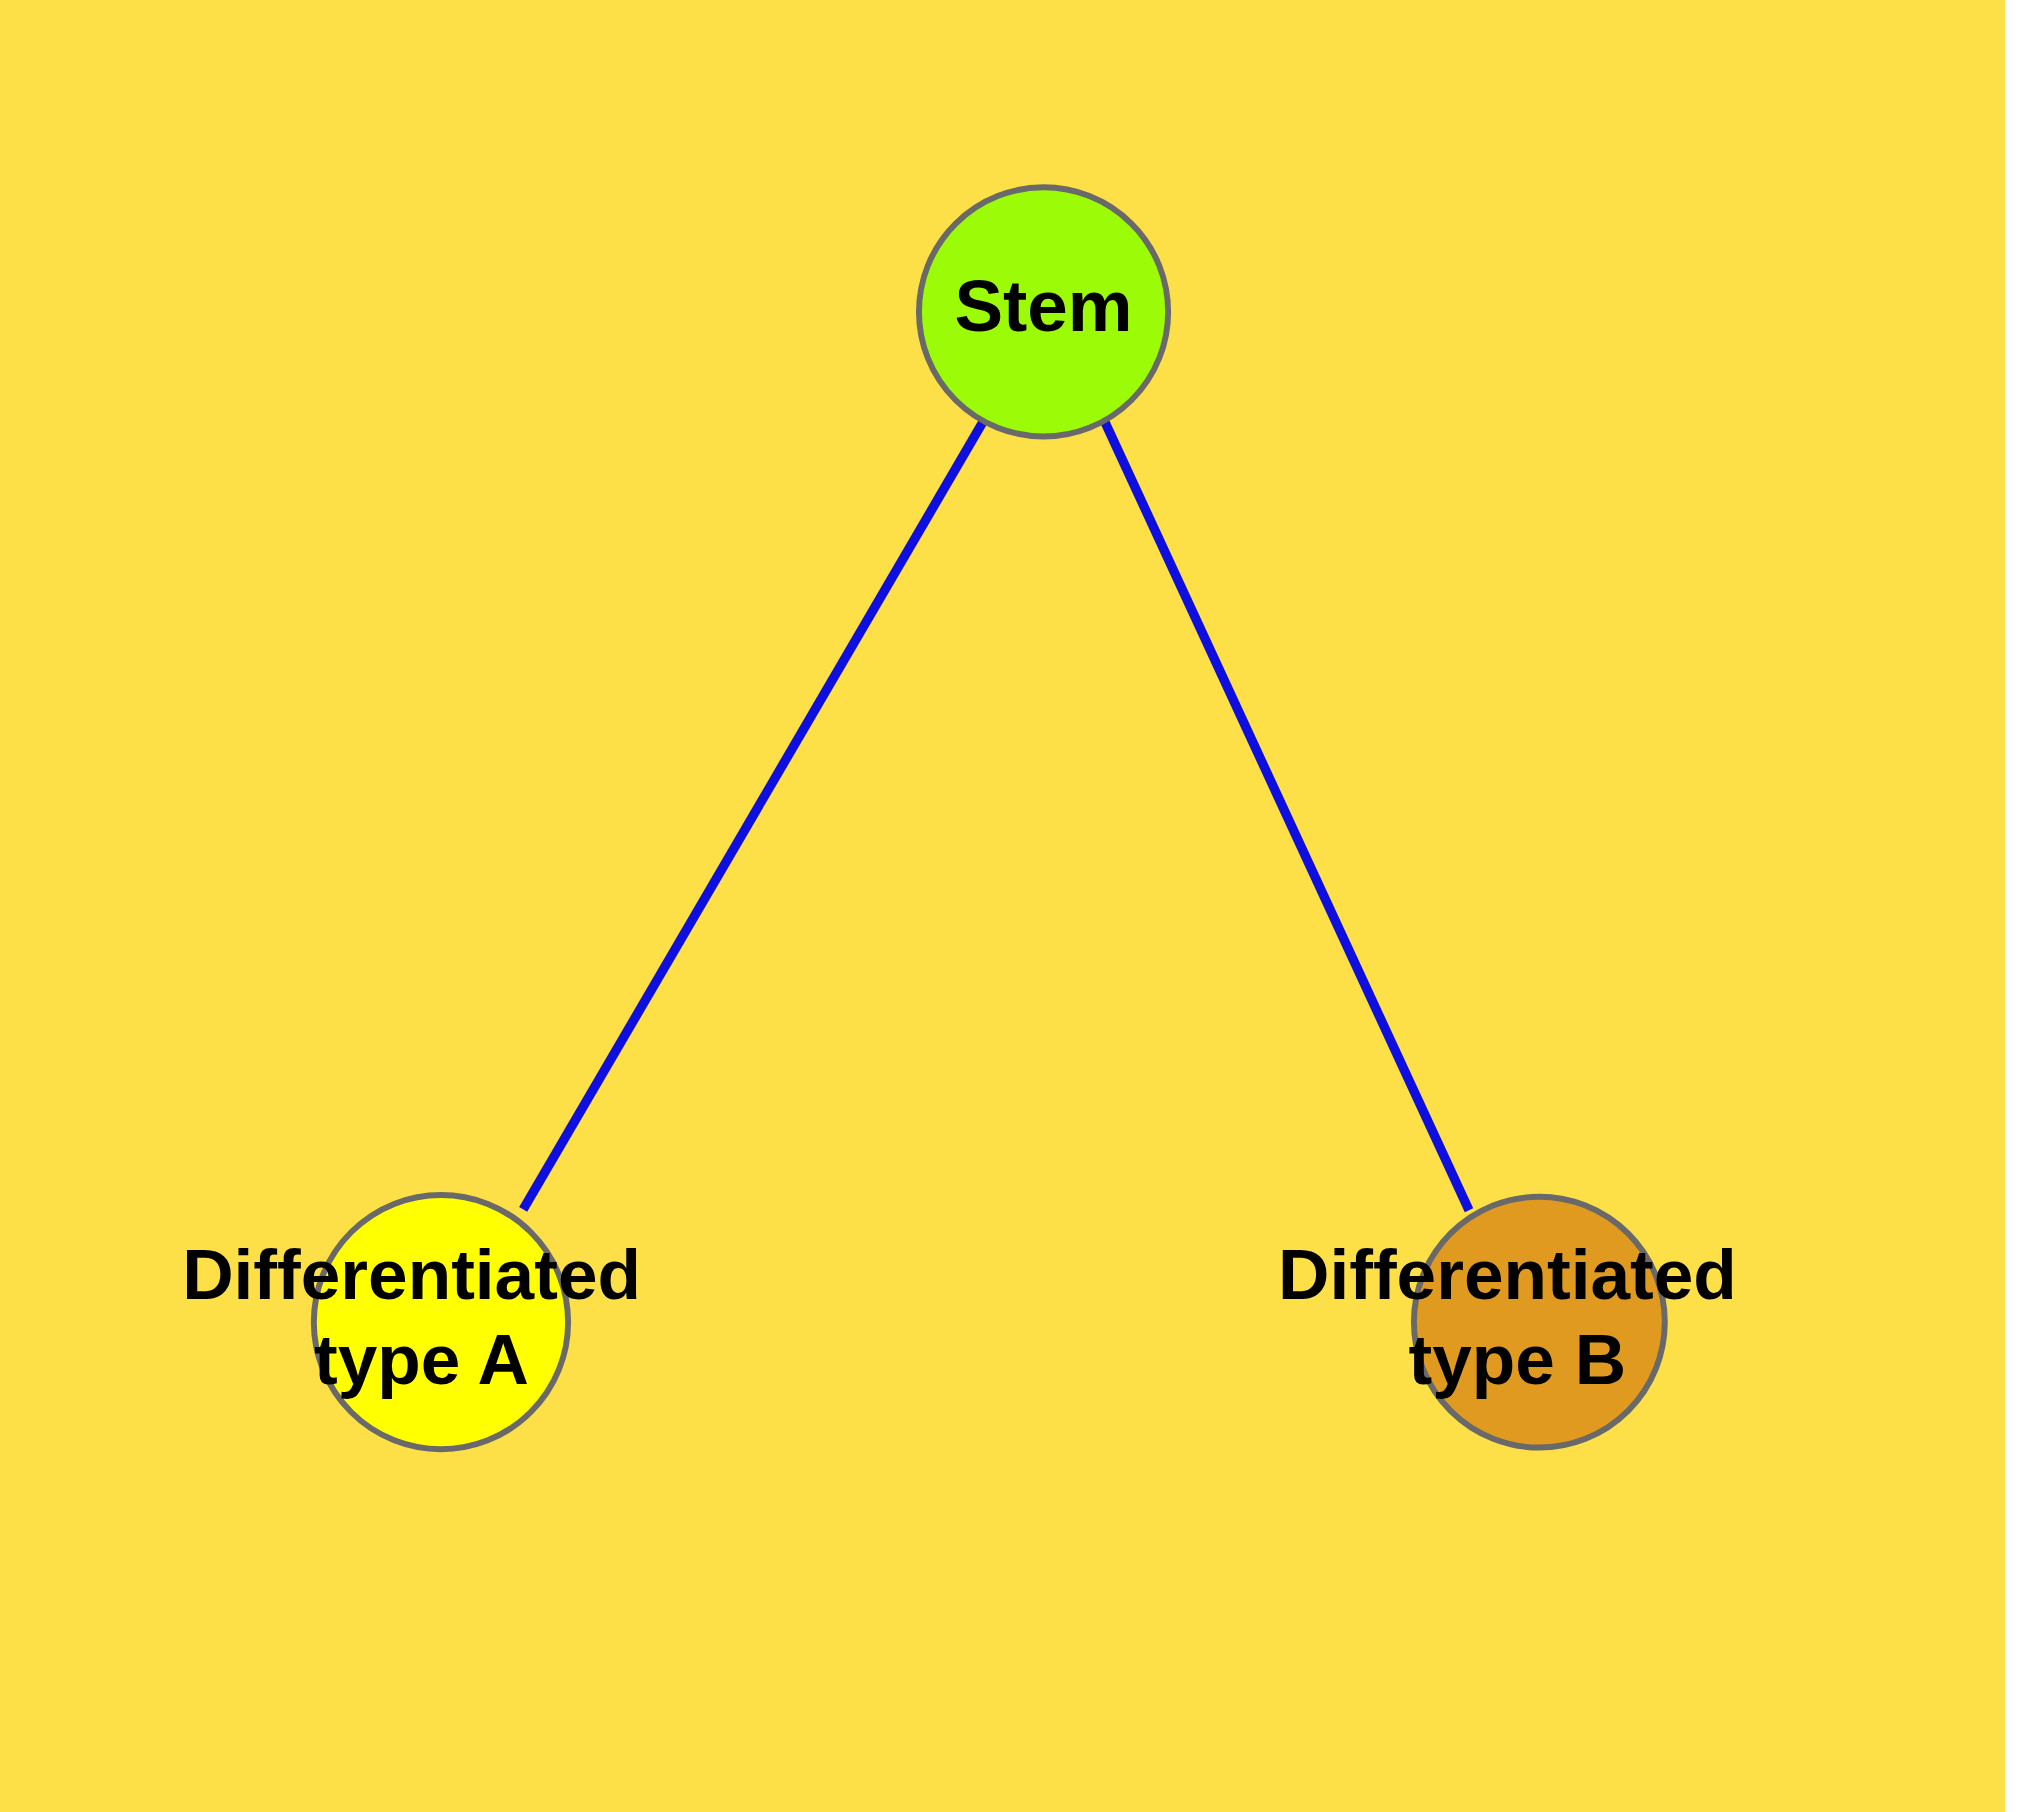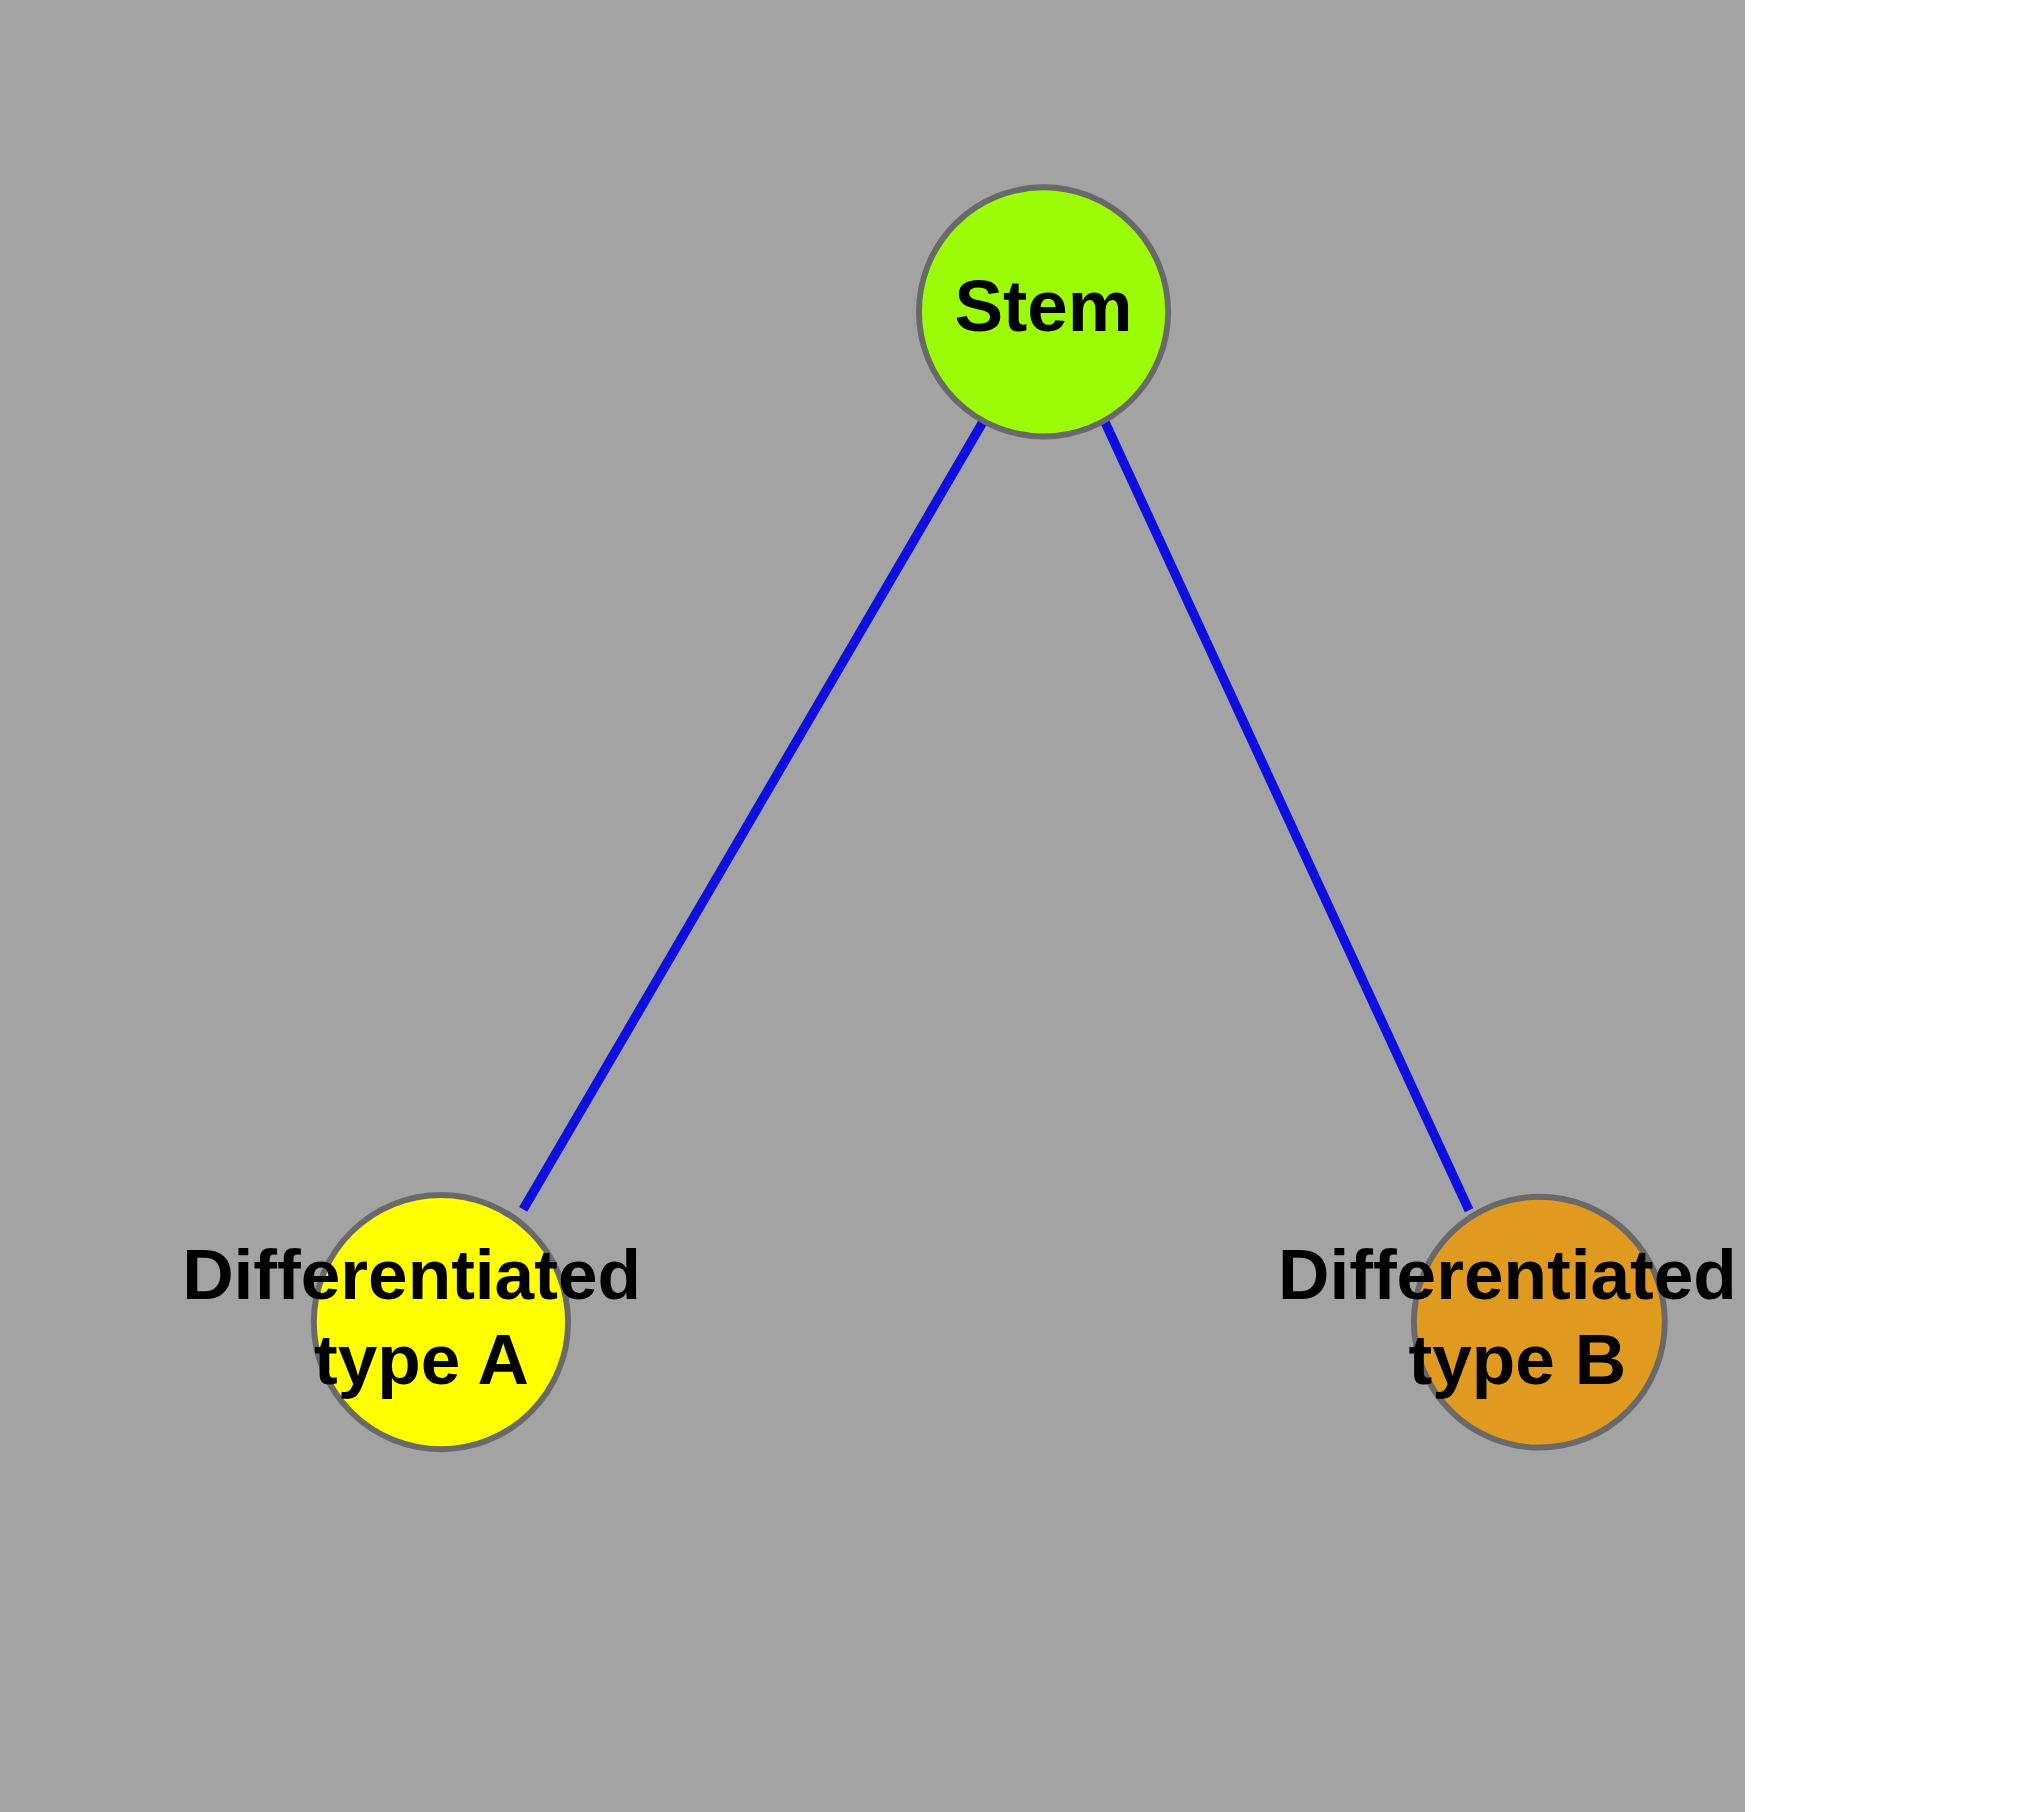--- a/index.html
+++ b/index.html
@@ -42,21 +42,21 @@
   .node-label-root {
     font-size: 86px;
   }
   .node-label-leaf {
     font-size: 84px;
   }
 </style>
 </head>
 <body>
 
-<div id="canvas" style="width: 1745px; height: 1812px; background: #a3a3a3;">
+<div id="canvas" style="width: 2005px; height: 1812px; background: #fde047;">
   <svg id="graph-svg" viewBox="0 0 2384 2138" style="width: 2021px; height: 1812px;">
 
     <g>
       <line class="edge-line" x1="1160" y1="497" x2="617" y2="1427" stroke="#0e0ede"></line>
       <line class="edge-line" x1="1303" y1="497" x2="1733" y2="1428" stroke="#0e0ede"></line>
     </g>
 
     <g>
 
       <g>

